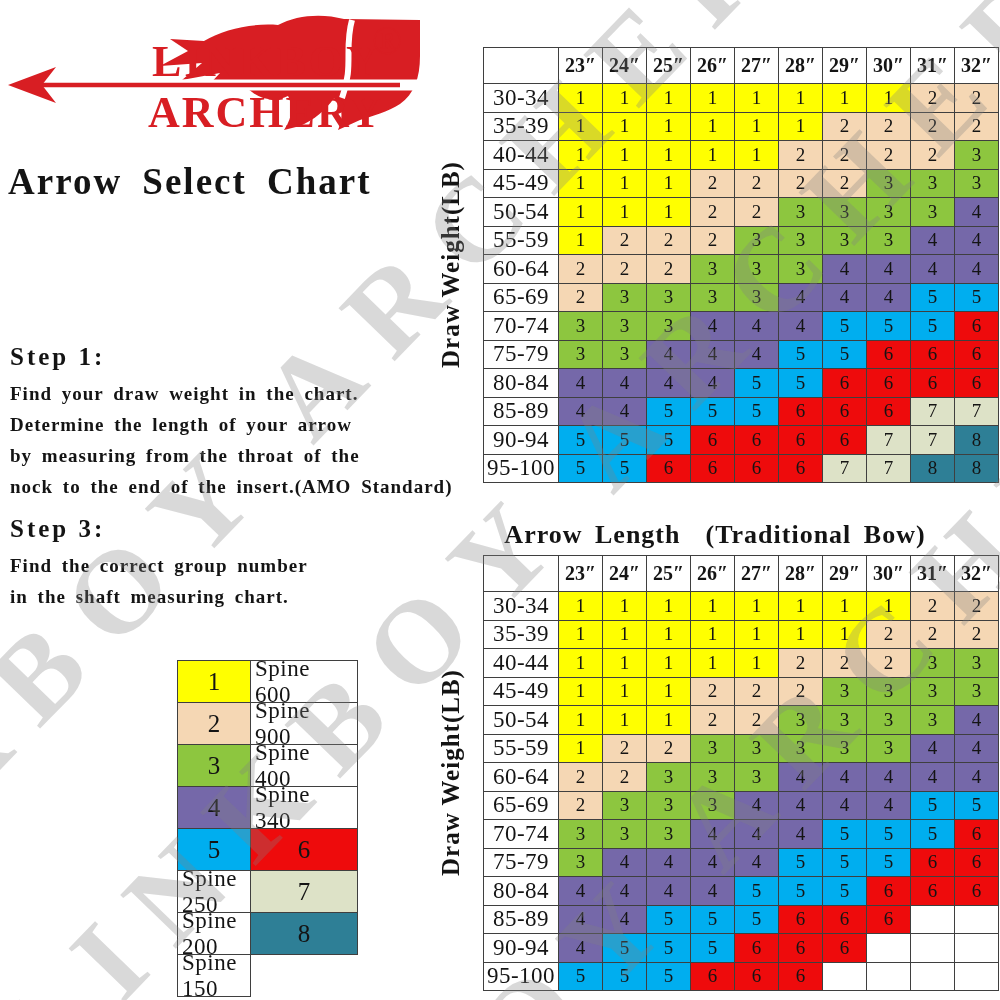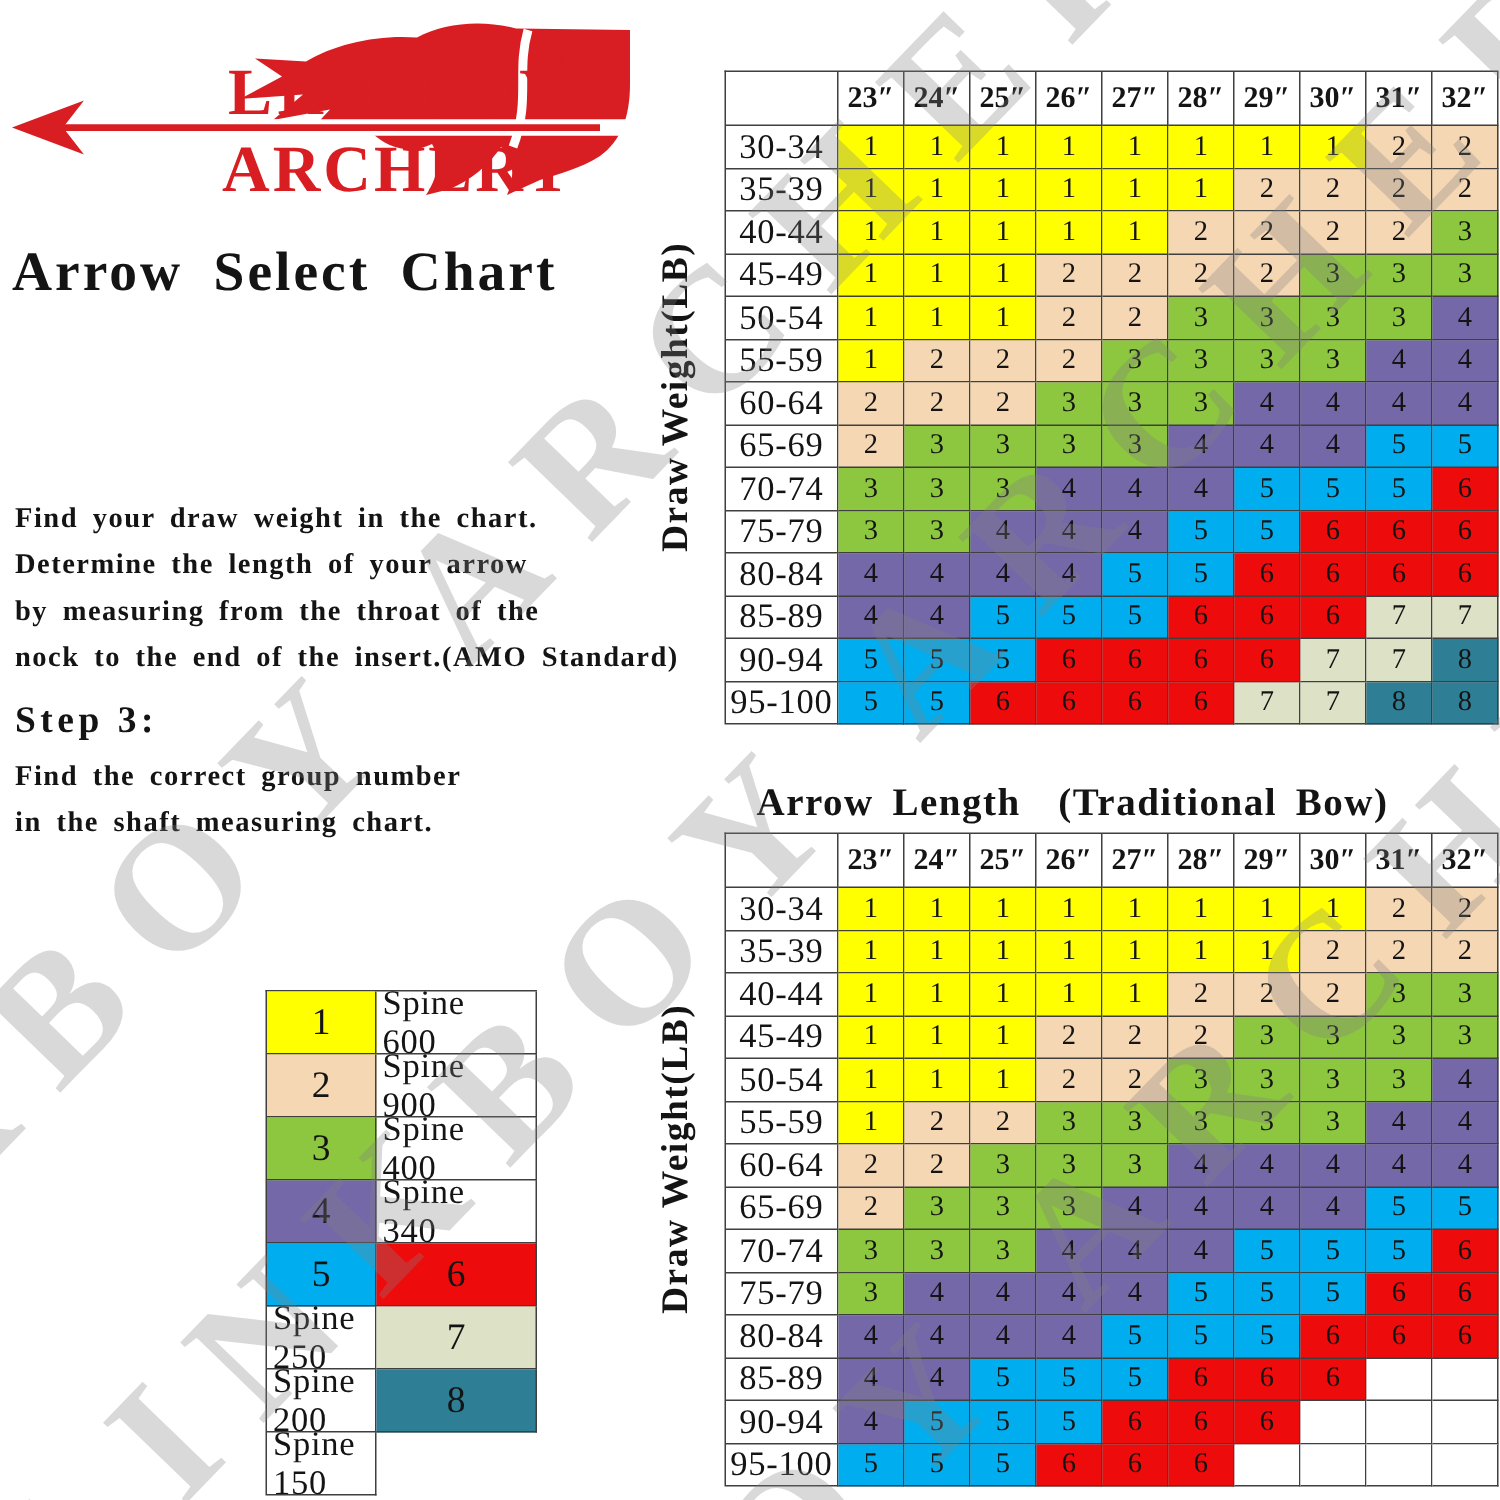--- a/index.html
+++ b/index.html
@@ -69,20 +69,21 @@
       <polygon fill="#D81E23" points="8,77 56,59 42,77 56,95"></polygon>
     </g>
     <text x="152" y="68" font-size="44" font-weight="bold" fill="#D81E23" letter-spacing="3">LINKBOY</text>
     <text x="148" y="119" font-size="44" font-weight="bold" fill="#D81E23" letter-spacing="2">ARCHERY</text>
     <text x="372" y="46" font-size="40" fill="#D81E23">®</text>
   </svg>
 
   <div class="main-title">Arrow Select Chart</div>
 
   <div class="steps">
+    <div class="step-h">Step 1:</div>
     <div class="step-line">Find your draw weight in the chart.</div>
     <div class="step-line">Determine the length of your arrow</div>
     <div class="step-line">by measuring from the throat of the</div>
     <div class="step-line">nock to the end of the insert.(AMO Standard)</div>
     <div class="step-h">Step 3:</div>
     <div class="step-line">Find the correct group number</div>
     <div class="step-line">in the shaft measuring chart.</div>
   </div>
 
   <div class="legend-grid">

